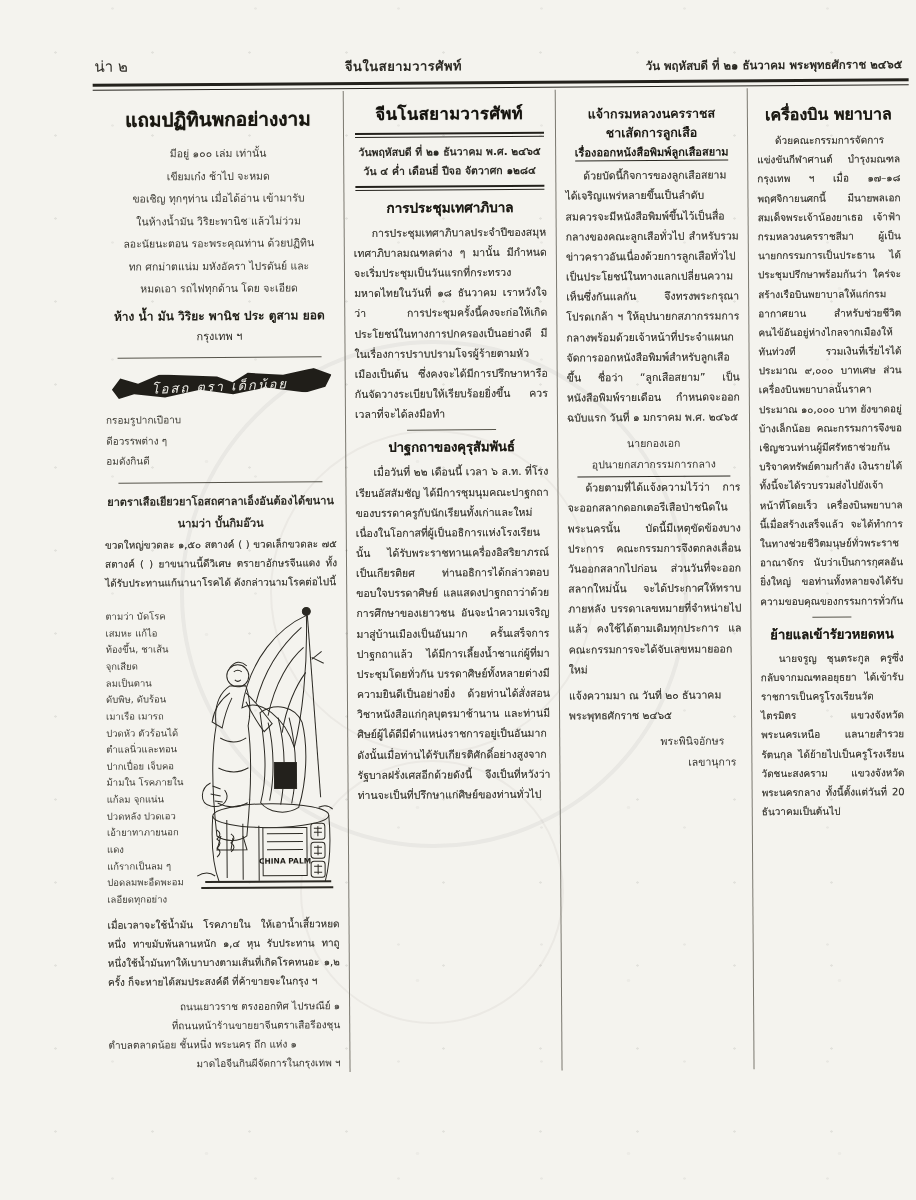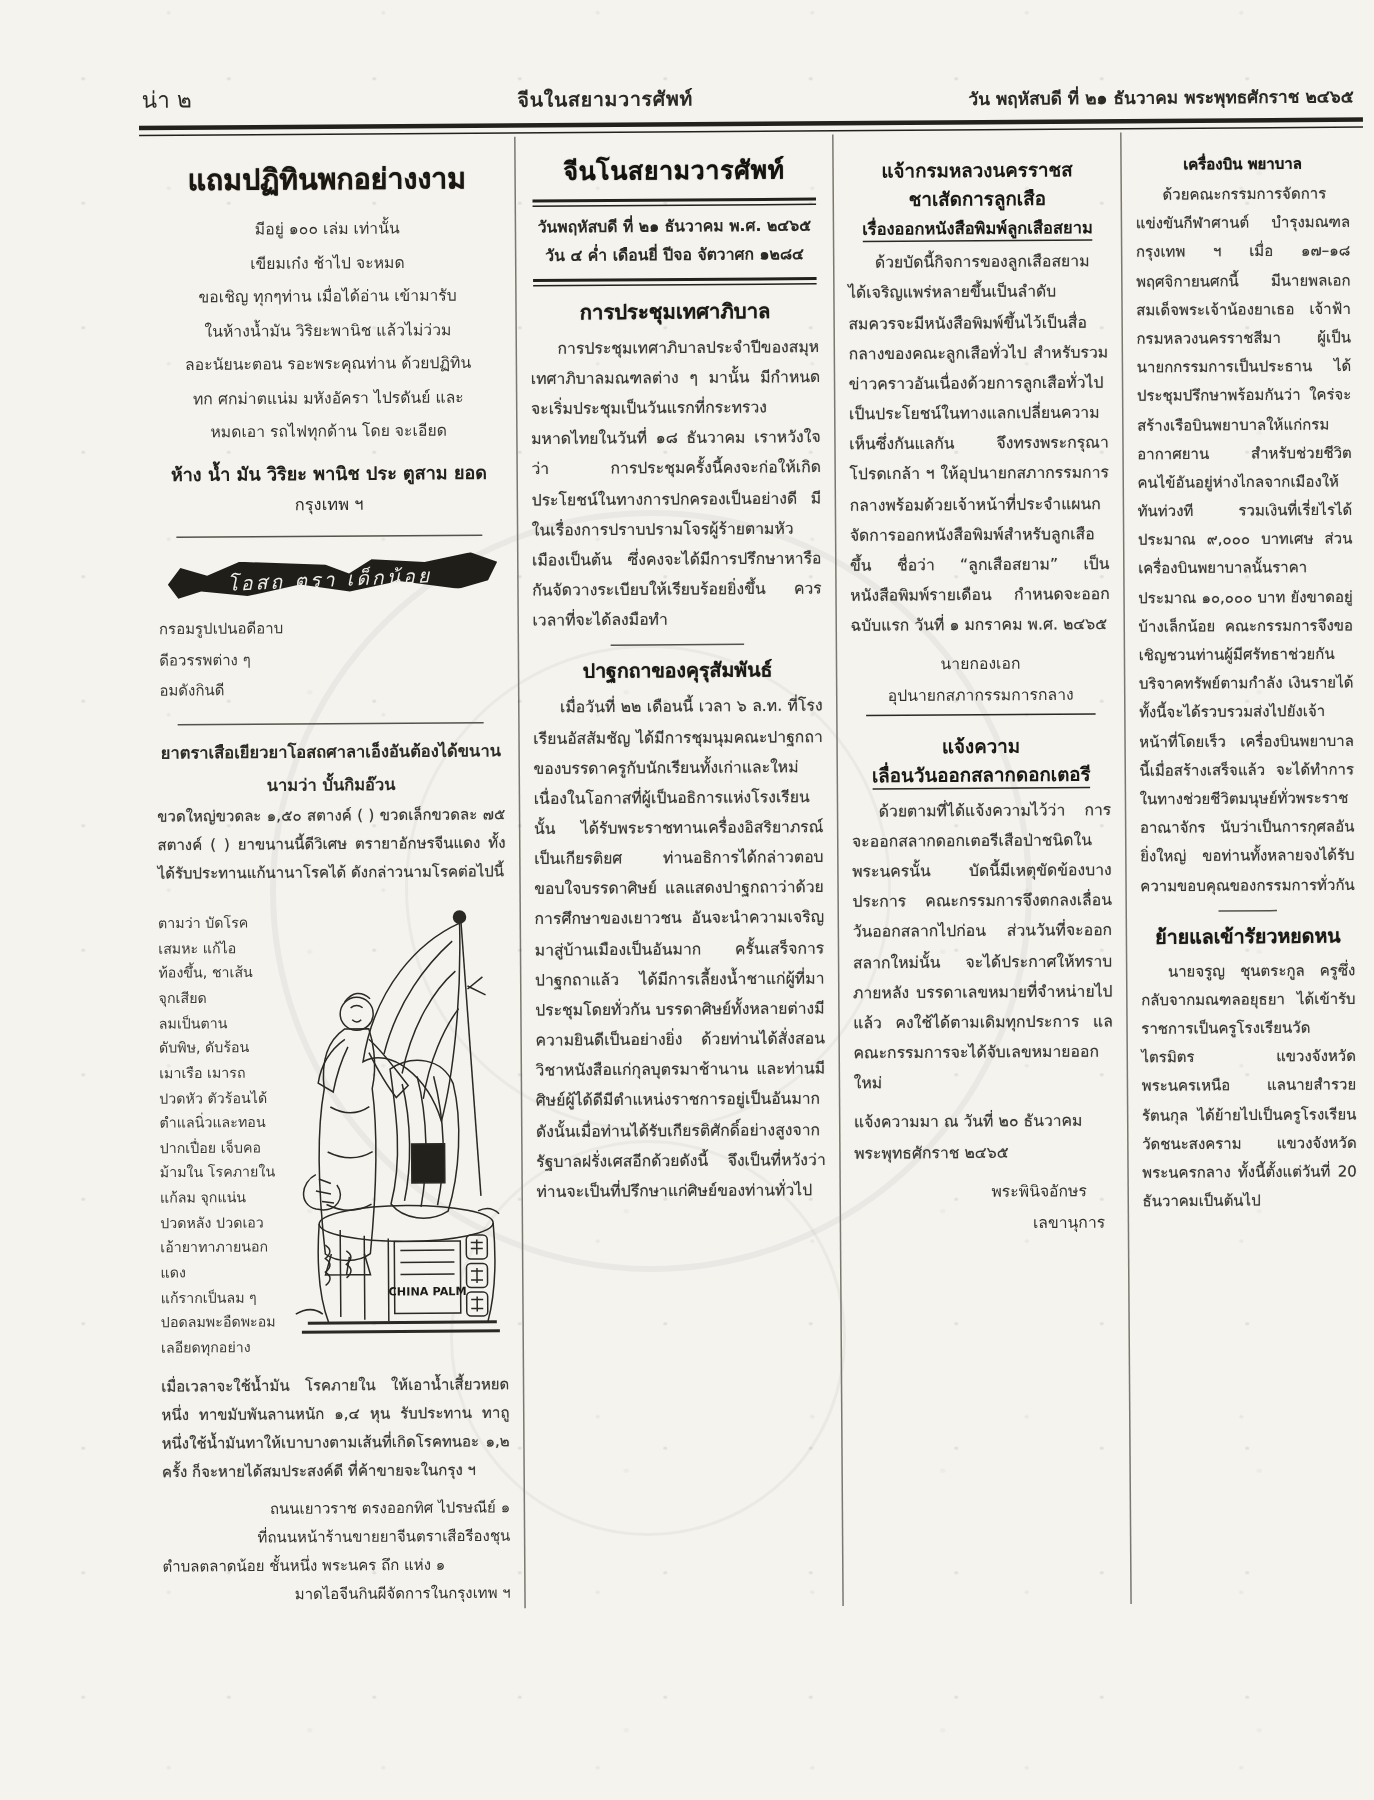--- a/index.html
+++ b/index.html
@@ -97,21 +97,21 @@
         <div class="shopline">ห้าง  น้ำ มัน วิริยะ พานิช   ประ ตูสาม ยอด</div>
         <div class="cityline">กรุงเทพ ฯ</div>
 
         <div class="rule"></div>
 
         <div class="ribbon">
           <div class="band"></div>
           <div class="txt">โอสถ ตรา เด็กน้อย</div>
         </div>
         <div class="verse2">
-          <span class="pre">กรอมรูปเปนอดีอาบ
+          <span class="pre">กรอมรูปากเปีอาบ
 ดีอวรรพต่าง ๆ
 อมดังกินดี</span>
         </div>
 
         <div class="rule"></div>
 
         <div class="balm-title">ยาตราเสือเยียวยาโอสถศาลาเอ็งอันต้องได้ขนาน</div>
         <div class="balm-title">นามว่า บั้นกิมอ๊วน</div>
         <p class="body" style="font-size:10px;">ขวดใหญ่ขวดละ ๑,๕๐ สตางค์ (        ) ขวดเล็กขวดละ ๗๕ สตางค์ (        ) ยาขนานนี้ดีวิเศษ ตรายาอักษรจีนแดง ทั้งได้รับประทานแก้นานาโรคได้ ดังกล่าวนามโรคต่อไปนี้</p>
 
@@ -213,33 +213,29 @@
       <div class="col c3">
         <h3 class="head">
           <span>แจ้ากรมหลวงนครราชส</span><br>
           <span>ชาเสัดการลูกเสือ</span><br>
           <span class="u" style="font-size:11px;">เรื่องออกหนังสือพิมพ์ลูกเสือสยาม</span>
         </h3>
         <p class="body"><span class="ind"></span><span>ด้วยบัดนี้กิจการของลูกเสือสยามได้เจริญแพร่หลายขึ้นเป็นลำดับ สมควรจะมีหนังสือพิมพ์ขึ้นไว้เป็นสื่อกลางของคณะลูกเสือทั่วไป สำหรับรวมข่าวคราวอันเนื่องด้วยการลูกเสือทั่วไป เป็นประโยชน์ในทางแลกเปลี่ยนความเห็นซึ่งกันแลกัน จึงทรงพระกรุณาโปรดเกล้า ฯ ให้อุปนายกสภากรรมการกลางพร้อมด้วยเจ้าหน้าที่ประจำแผนก จัดการออกหนังสือพิมพ์สำหรับลูกเสือขึ้น ชื่อว่า “ลูกเสือสยาม” เป็นหนังสือพิมพ์รายเดือน กำหนดจะออกฉบับแรก วันที่ ๑ มกราคม พ.ศ. ๒๔๖๕</span></p>
         <div class="sig center">นายกองเอก</div>
         <div class="sig center u" style="margin:0 10px;">อุปนายกสภากรรมการกลาง</div>
 
-        <h3 class="head" style="margin-top:12px;">
-          <span>แจ้งความ</span><br>
-          <span class="u">เลื่อนวันออกสลากดอกเตอรี</span>
-        </h3>
         <p class="body"><span class="ind"></span><span>ด้วยตามที่ได้แจ้งความไว้ว่า การจะออกสลากดอกเตอรีเสือป่าชนิดในพระนครนั้น บัดนี้มีเหตุขัดข้องบางประการ คณะกรรมการจึงตกลงเลื่อนวันออกสลากไปก่อน ส่วนวันที่จะออกสลากใหม่นั้น จะได้ประกาศให้ทราบภายหลัง บรรดาเลขหมายที่จำหน่ายไปแล้ว คงใช้ได้ตามเดิมทุกประการ แลคณะกรรมการจะได้จับเลขหมายออกใหม่</span></p>
         <p class="body pre" style="margin-top:2px;">แจ้งความมา ณ วันที่ ๒๐ ธันวาคม
 พระพุทธศักราช ๒๔๖๕</p>
         <div class="sig right" style="padding-right:18px;">พระพินิจอักษร</div>
         <div class="sig right" style="padding-right:6px;">เลขานุการ</div>
       </div>
 
       <div class="col c4">
-        <h2 class="head" style="font-size:10px;">เครื่องบิน พยาบาล</h2>
+        <h2 class="head" style="font-size:16px;">เครื่องบิน พยาบาล</h2>
         <p class="body" style="font-size:10px;"><span class="ind"></span><span>ด้วยคณะกรรมการจัดการแข่งขันกีฬาศานต์ บำรุงมณฑลกรุงเทพ ฯ เมื่อ ๑๗–๑๘ พฤศจิกายนศกนี้ มีนายพลเอก สมเด็จพระเจ้าน้องยาเธอ เจ้าฟ้ากรมหลวงนครราชสีมา ผู้เป็นนายกกรรมการเป็นประธาน ได้ประชุมปรึกษาพร้อมกันว่า ใคร่จะสร้างเรือบินพยาบาลให้แก่กรมอากาศยาน สำหรับช่วยชีวิตคนไข้อันอยู่ห่างไกลจากเมืองให้ทันท่วงที รวมเงินที่เรี่ยไรได้ประมาณ ๙,๐๐๐ บาทเศษ ส่วนเครื่องบินพยาบาลนั้นราคาประมาณ ๑๐,๐๐๐ บาท ยังขาดอยู่บ้างเล็กน้อย คณะกรรมการจึงขอเชิญชวนท่านผู้มีศรัทธาช่วยกันบริจาคทรัพย์ตามกำลัง เงินรายได้ทั้งนี้จะได้รวบรวมส่งไปยังเจ้าหน้าที่โดยเร็ว เครื่องบินพยาบาลนี้เมื่อสร้างเสร็จแล้ว จะได้ทำการในทางช่วยชีวิตมนุษย์ทั่วพระราชอาณาจักร นับว่าเป็นการกุศลอันยิ่งใหญ่ ขอท่านทั้งหลายจงได้รับความขอบคุณของกรรมการทั่วกัน</span></p>
 
         <div class="rule short"></div>
         <h2 class="head" style="font-size:13px;">ย้ายแลเข้ารัยวหยดหน</h2>
         <p class="body" style="font-size:10px;"><span class="ind"></span><span>นายจรูญ ชุนตระกูล ครูซึ่งกลับจากมณฑลอยุธยา ได้เข้ารับราชการเป็นครูโรงเรียนวัดไตรมิตร แขวงจังหวัดพระนครเหนือ แลนายสำรวย รัตนกุล ได้ย้ายไปเป็นครูโรงเรียนวัดชนะสงคราม แขวงจังหวัดพระนครกลาง ทั้งนี้ตั้งแต่วันที่ 20 ธันวาคมเป็นต้นไป</span></p>
       </div>
 
     </div>
   </div>
 </div>

